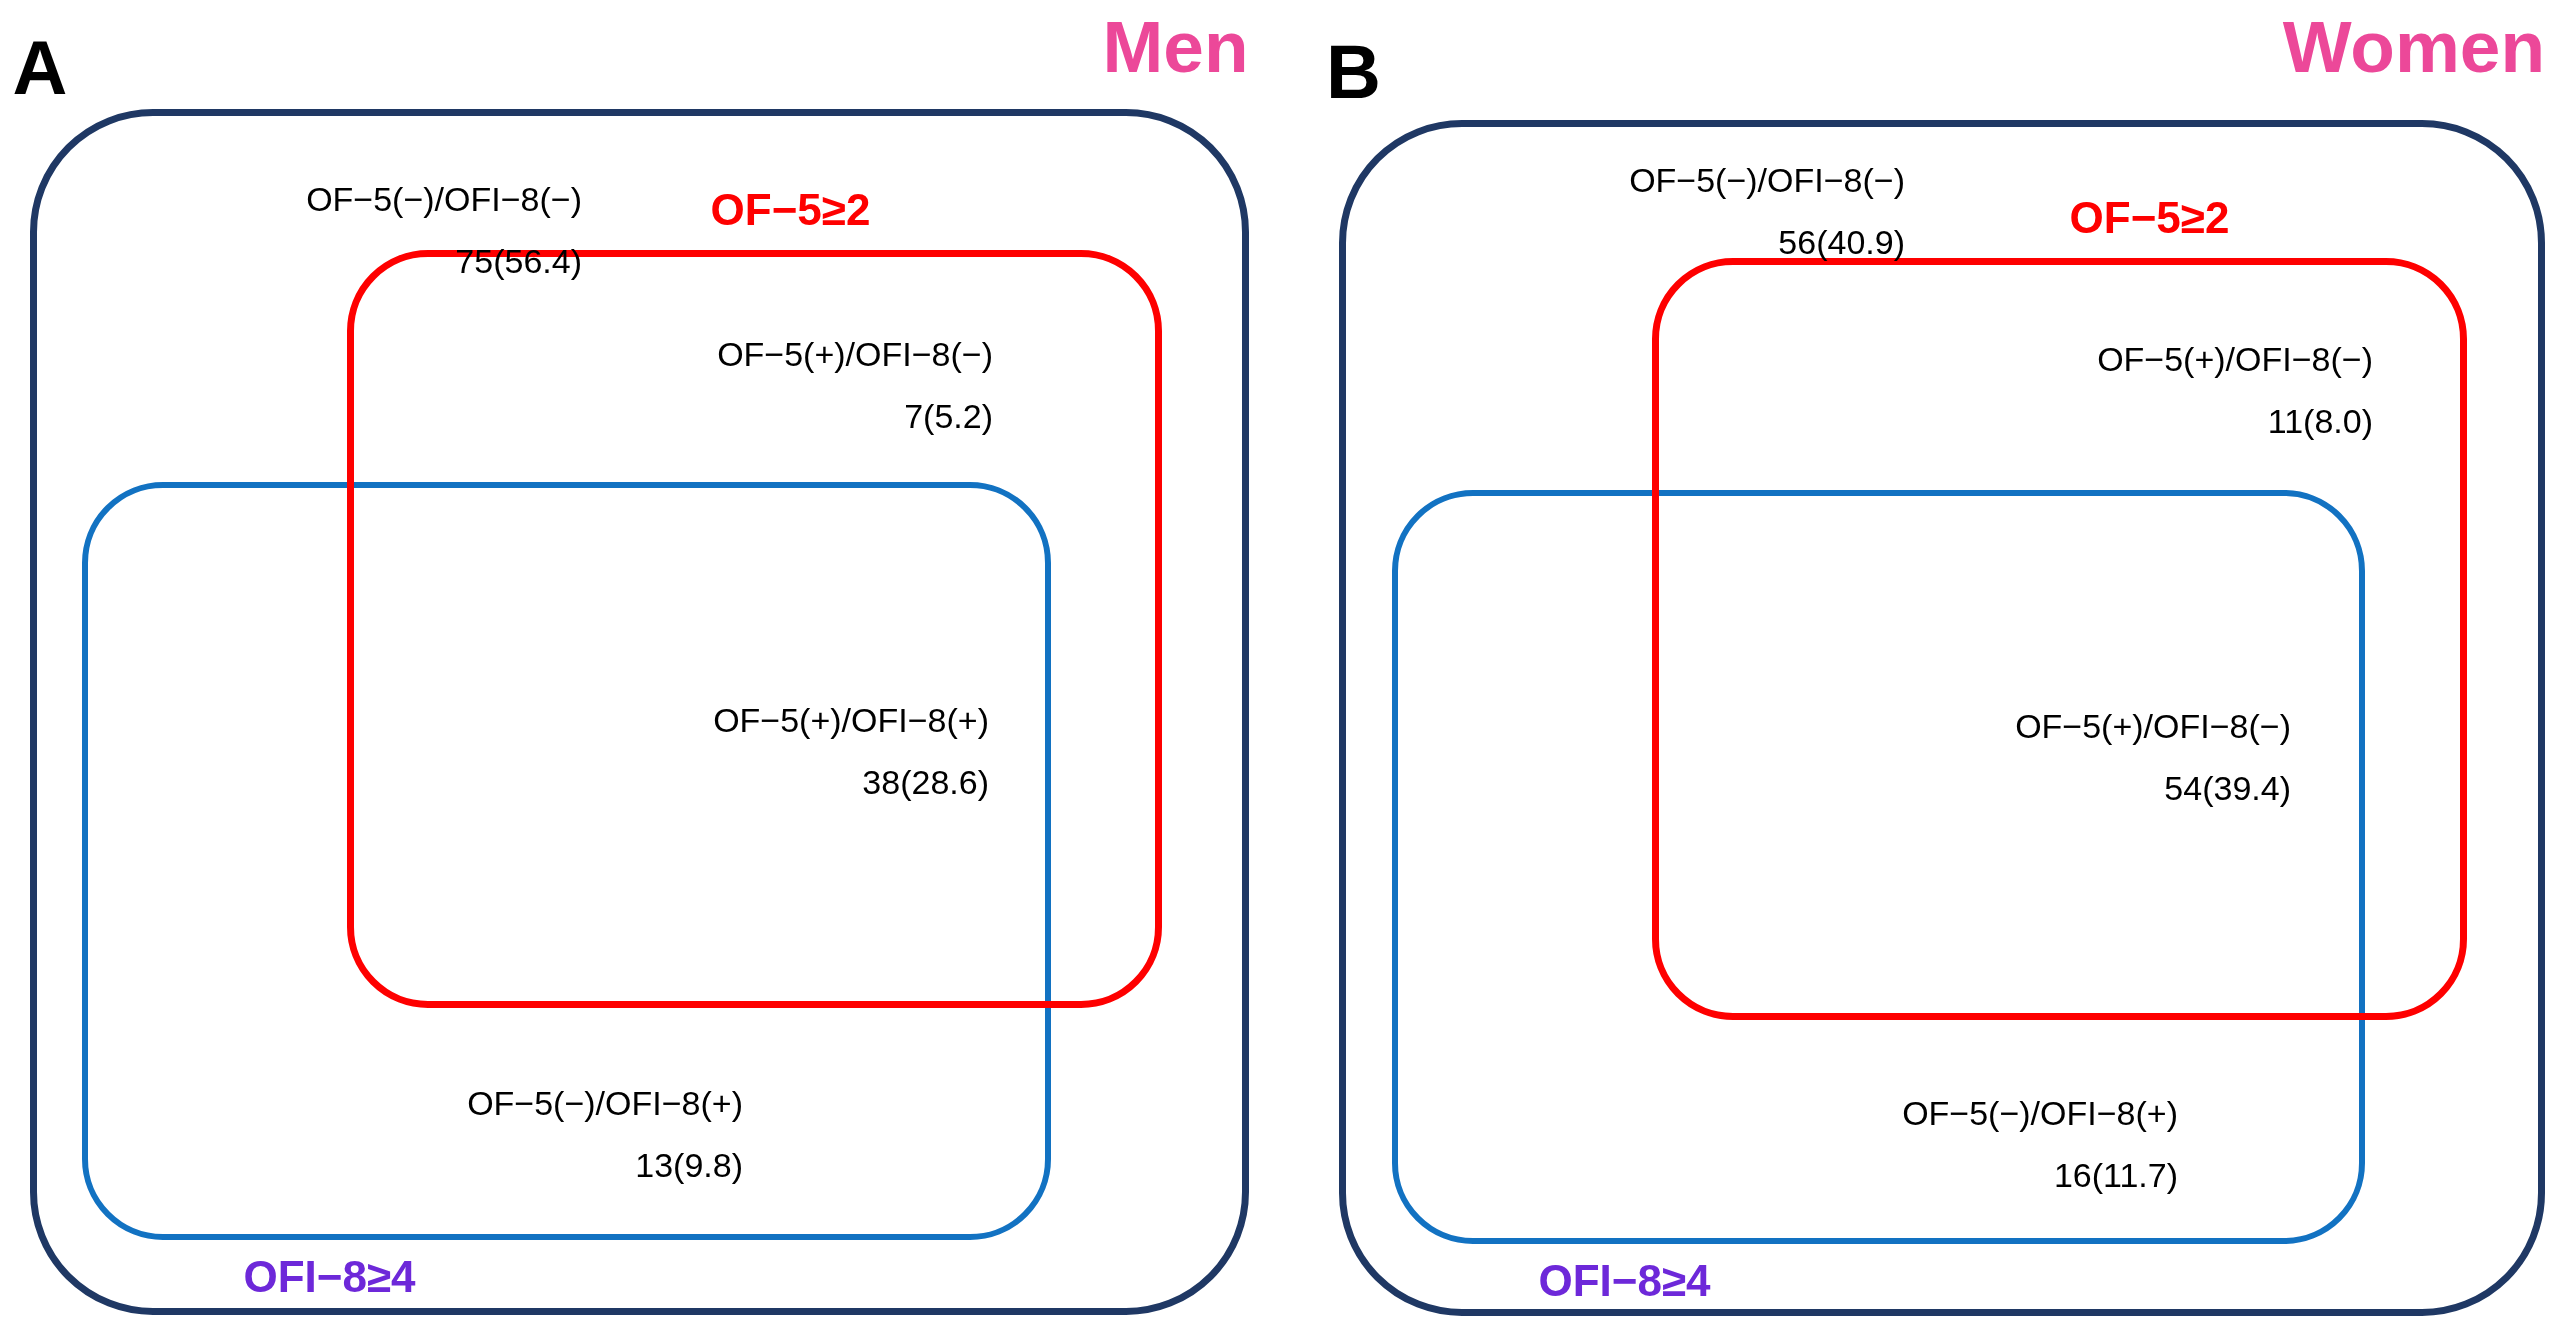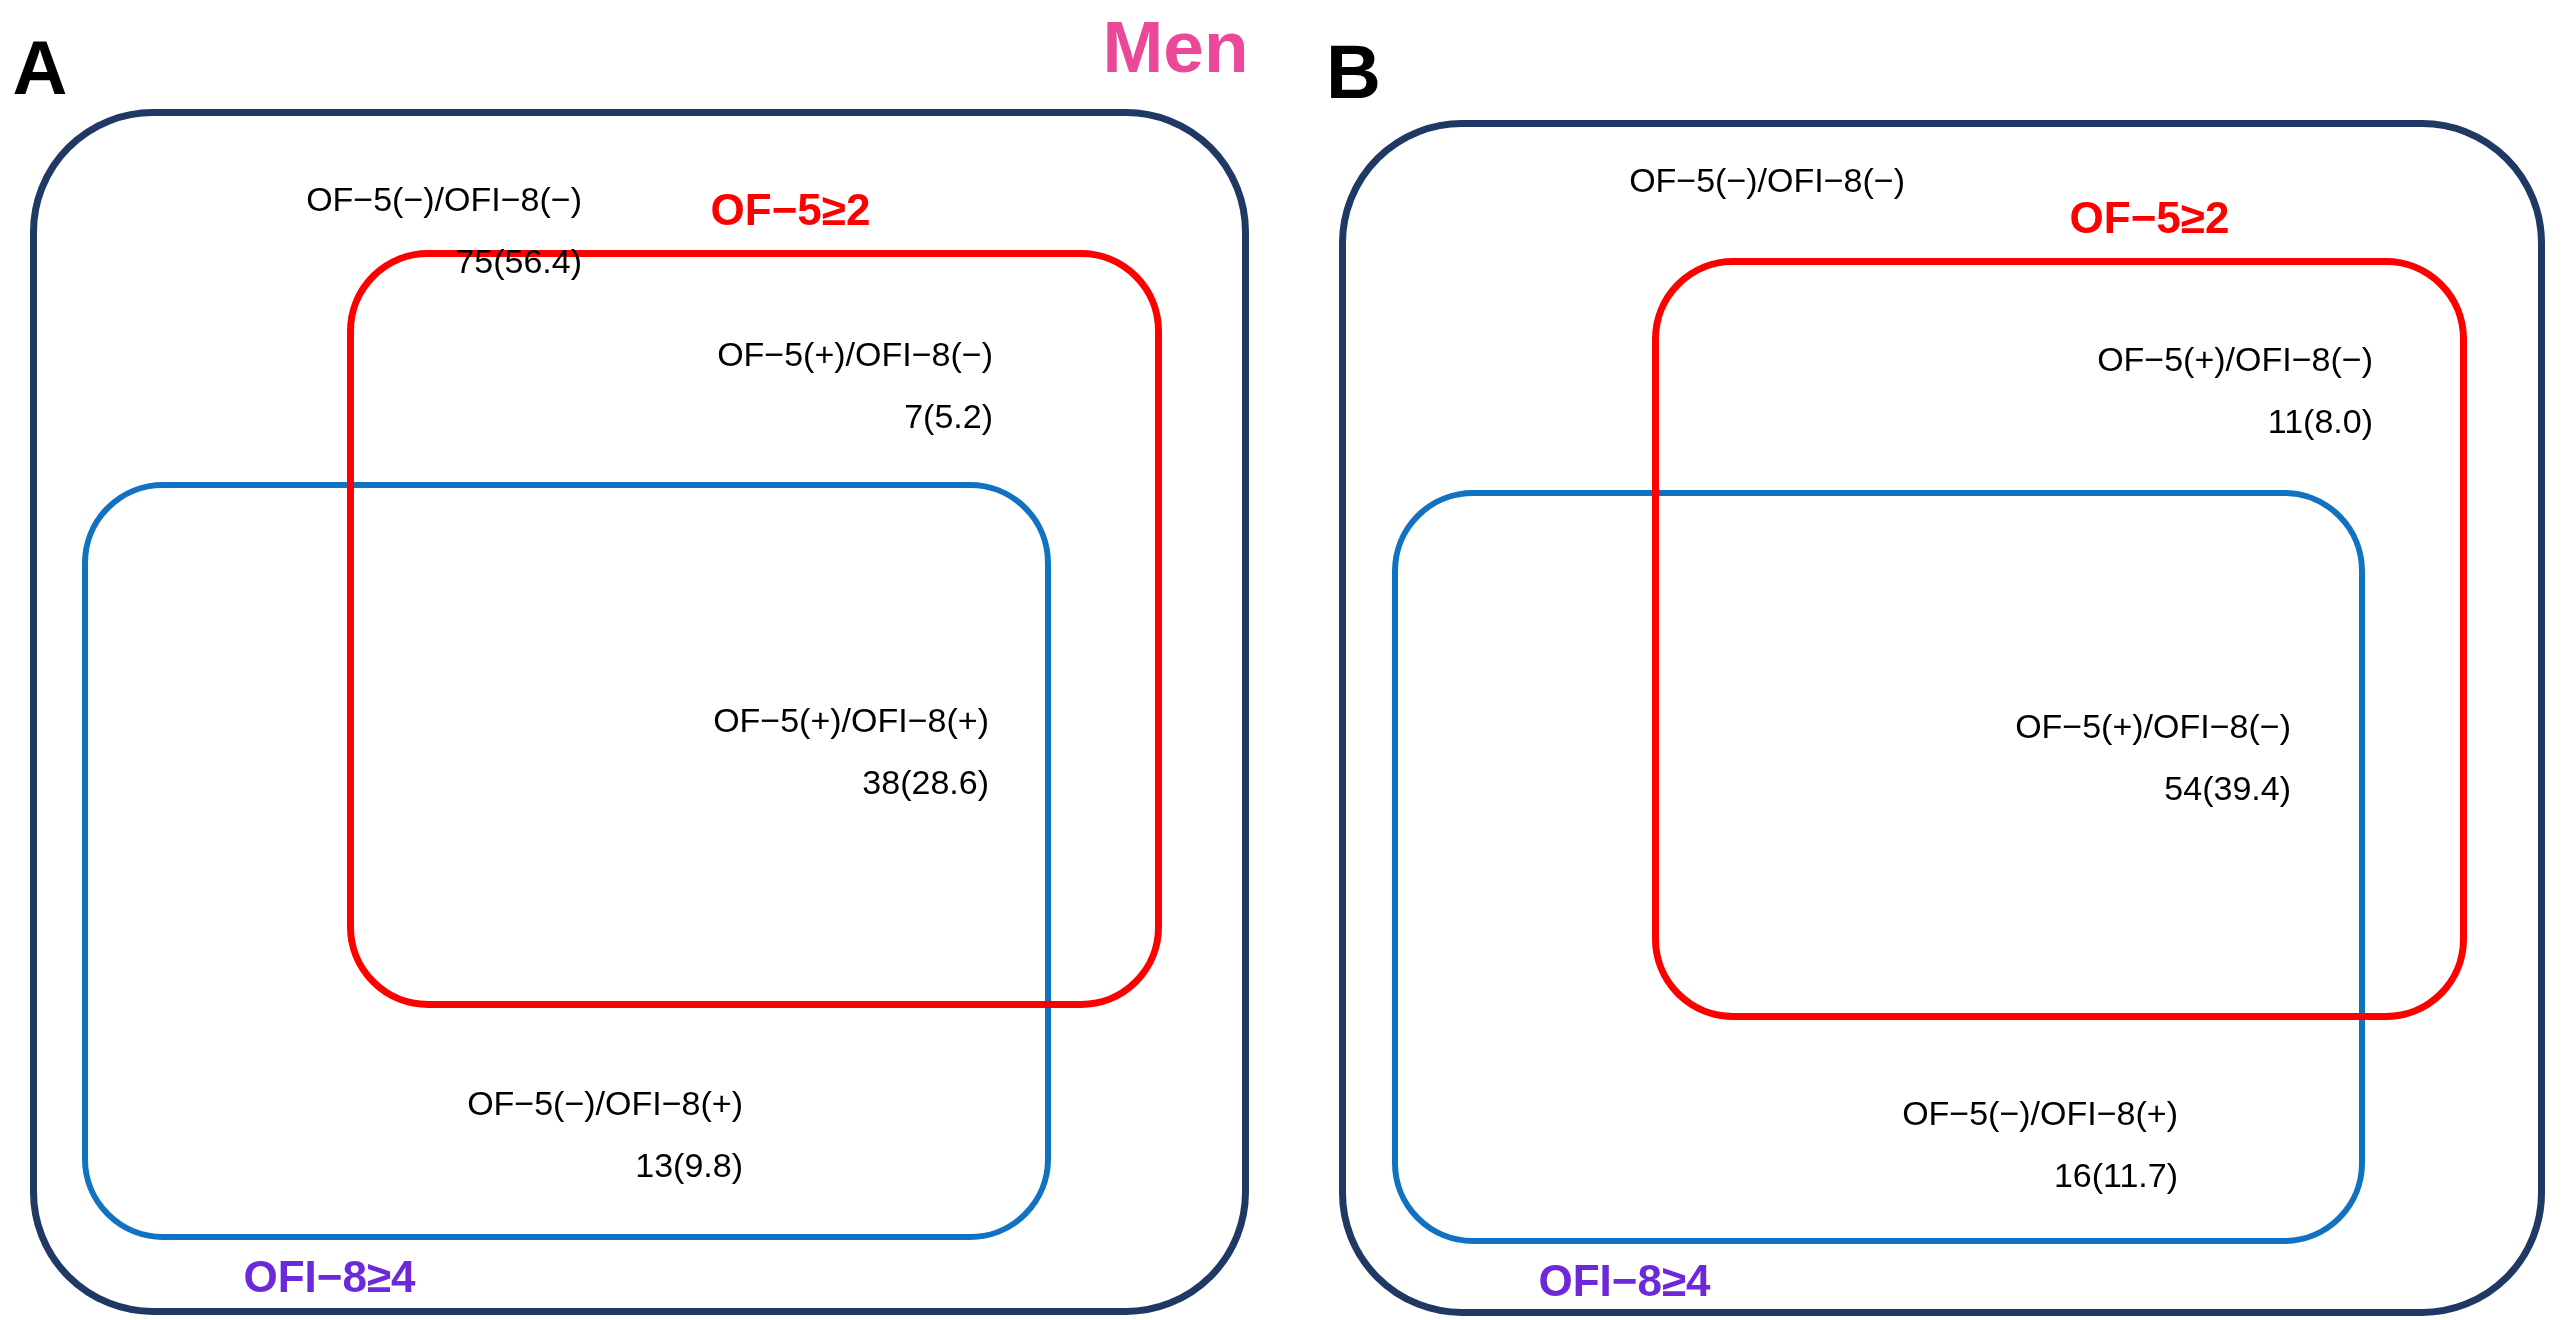--- a/index.html
+++ b/index.html
@@ -116,30 +116,32 @@
       <div>38(28.6)</div>
     </div>
     <div class="region-text" style="left:182px; top:1072px;">
       <div>OF−5(−)/OFI−8(+)</div>
       <div>13(9.8)</div>
     </div>
   </div>
 
   <div class="panel" id="panel-b">
     <div class="panel-letter" style="left:28px; top:34px;">B</div>
+    <div class="panel-title" style="left:41px; width:1206px;">Women</div>
 
     <div class="rect outer-rect" style="left:41px; top:120px; width:1206px; height:1196px;"></div>
     <div class="rect blue-rect" style="left:94px; top:490px; width:973px; height:754px;"></div>
     <div class="rect red-rect" style="left:354px; top:258px; width:815px; height:762px;"></div>
 
     <div class="set-label red" style="left:641px; top:192px;">OF−5≥2</div>
     <div class="set-label blue" style="left:116px; top:1255px;">OFI−8≥4</div>
 
     <div class="region-text" style="left:46px; top:149px;">
       <div>OF−5(−)/OFI−8(−)</div>
+      <div>56(40.9)</div>
     </div>
     <div class="region-text" style="left:514px; top:328px;">
       <div>OF−5(+)/OFI−8(−)</div>
       <div>11(8.0)</div>
     </div>
     <div class="region-text" style="left:432px; top:695px;">
       <div>OF−5(+)/OFI−8(−)</div>
       <div>54(39.4)</div>
     </div>
     <div class="region-text" style="left:319px; top:1082px;">

